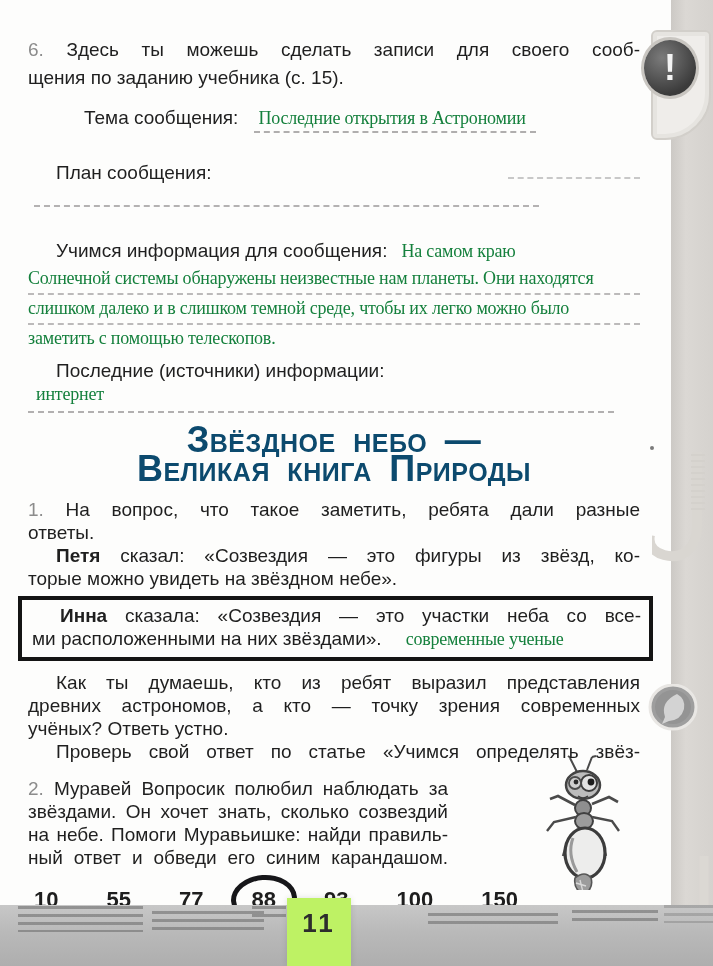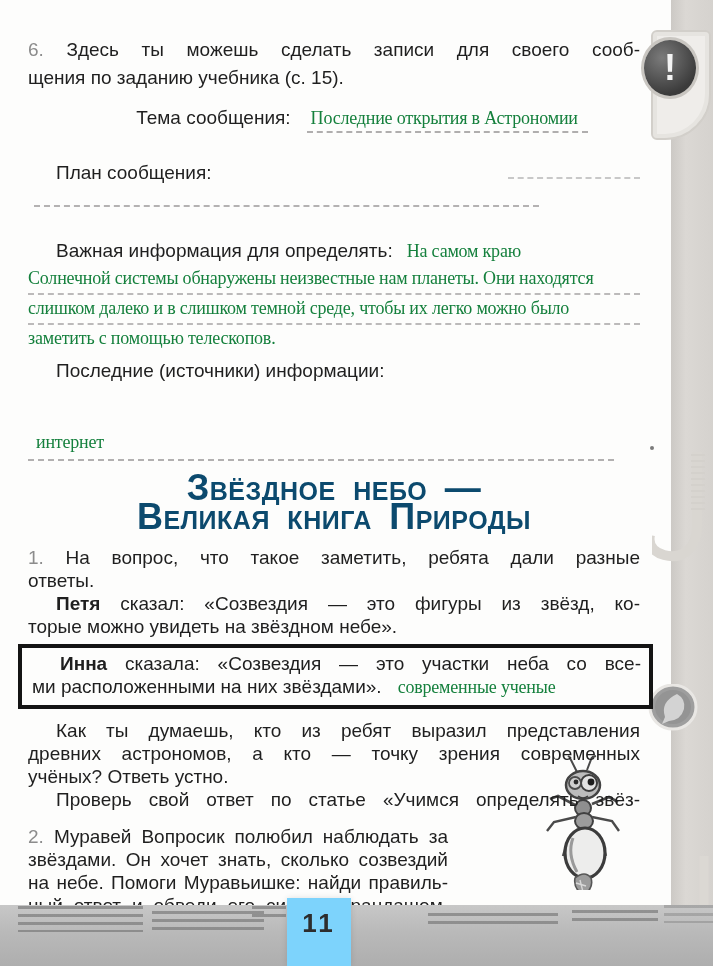--- a/index.html
+++ b/index.html
@@ -17,25 +17,25 @@
   .tnum{color:#8c8c8c;}
   .b{font-weight:bold;}
   .hw{font-family:Liberation Serif, serif;font-weight:400;color:#15803d;
       font-size:18px;letter-spacing:-0.2px;}
   .row{display:flex;align-items:baseline;}
   .answer-underline{border-bottom:2px dashed #b0aeae;padding:0 10px 2px 4px;margin-left:16px;}
   .faint-dash{margin-left:auto;width:132px;border-bottom:2px dashed #c8c8c8;height:14px;}
   .dash-line{border-bottom:2px dashed #b4b2b2;width:505px;height:2px;margin:16px 0 0 6px;}
   .hwline{font-size:18px;line-height:25px;border-bottom:2px dashed #bcbaba;padding:1px 0 2px;}
   .hwline.nolin{border-bottom:none;}
-  .src-answer{display:block;width:578px;border-bottom:2px dashed #b2b0b0;padding:1px 0 6px 8px;margin-top:48px;}
+  .src-answer{display:block;width:578px;border-bottom:2px dashed #b2b0b0;padding:1px 0 6px 8px;}
   .title{margin-top:12px;text-align:center;font-weight:bold;color:#0c4a6e;
          font-variant:small-caps;font-size:36px;line-height:29px;letter-spacing:0.5px;word-spacing:7px;}
   .inna-box{border:4px solid #141414;margin:6px -13px 0 -10px;padding:4px 8px 6px 10px;}
-  .inna-line2{display:flex;align-items:baseline;}
+  .inna-line2{display:flex;align-items:baseline;gap:8px;}
   .inna-line2 .hw{margin-left:16px;white-space:nowrap;}
   .t2wrap{margin-top:14px;}
   .t2text{width:420px;}
   .numbers{display:flex;justify-content:space-between;width:492px;margin-top:16px;
            font-size:22px;font-weight:bold;color:#1e1e1e;padding-left:2px;}
   .opt{position:relative;padding:2px 4px;}
   .ring{position:absolute;left:50%;top:50%;transform:translate(-50%,-52%) rotate(-4deg);
         width:56px;height:38px;border:5px solid #17171a;border-radius:50%;}
   
   .excl-tab{position:absolute;left:651px;top:30px;width:56px;height:106px;background:#efedea;
@@ -58,21 +58,21 @@
   
   .band{position:absolute;left:0;top:905px;width:713px;height:61px;
         background:linear-gradient(180deg,#c7c7c7,#b9b9b9 45%,#aeaeae);}
   .streak{position:absolute;opacity:.6;background:repeating-linear-gradient(180deg,#6f6f6f 0 3px,transparent 3px 8px);}
   .s1{left:18px;top:906px;width:125px;height:26px;}
   .s2{left:152px;top:911px;width:112px;height:20px;}
   .s3{left:252px;top:906px;width:34px;height:14px;}
   .s4{left:428px;top:913px;width:130px;height:14px;}
   .s5{left:572px;top:910px;width:86px;height:16px;}
   .s6s{left:664px;top:905px;width:49px;height:18px;opacity:.35;}
-  .page-tab{position:absolute;left:287px;top:898px;width:64px;height:68px;background:#7dd3fc;
+  .page-tab{position:absolute;left:287px;top:898px;width:64px;height:68px;background:#bef264;
         box-shadow:0 0 6px rgba(0,0,0,.12);display:flex;justify-content:center;}
   .page-num{font-size:26px;font-weight:bold;color:#2d2d2d;letter-spacing:3px;margin-top:10px;}
 </style>
 </head>
 <body>
 
 <div class="page">
 
   <div class="right-strip"></div>
 
@@ -116,35 +116,35 @@
     <path d="M42 84 q-6 16 4 34" stroke="#9a9a9a" stroke-width="3" fill="none"></path>
     <path d="M44 124 q10 -8 16 0 q3 10 -7 17 q-11 -6 -9 -17 z" fill="#9c9c9c" stroke="#565656" stroke-width="1.6"></path>
     <path d="M49 126 l3 12 m-7 -9 l10 3" stroke="#d8d8d8" stroke-width="1.4"></path>
   </svg>
 
   <div class="content">
 
     <div class="body19 jl"><span class="tnum">6.</span> <span>Здесь ты можешь сделать записи для своего сооб-</span></div>
     <div class="body19">щения по заданию учебника (с. 15).</div>
 
-    <div class="row" style="margin-top:12px;justify-content:center;">
+    <div class="row" style="margin-top:12px;">
       <span class="body19" style="text-indent:28px;padding-left:28px;">Тема сообщения:</span>
       <span class="hw answer-underline">Последние открытия в Астрономии</span>
     </div>
 
     <div class="row" style="margin-top:26px;">
       <span class="body19" style="padding-left:28px;">План сообщения:</span>
       <span class="faint-dash"></span>
     </div>
 
     <div class="dash-line"></div>
 
     <div style="margin-top:30px;">
       <div class="row">
-        <span class="body19" style="padding-left:28px;white-space:nowrap;">Важная информация для определять:</span>
+        <span class="body19" style="padding-left:28px;white-space:nowrap;">Учимся информация для сообщения:</span>
         <span class="hw" style="margin-left:14px;">На самом краю</span>
       </div>
       <div class="hw hwline">Солнечной системы обнаружены неизвестные нам планеты. Они находятся</div>
       <div class="hw hwline">слишком далеко и в слишком темной среде, чтобы их легко можно было</div>
       <div class="hw hwline nolin">заметить с помощью телескопов.</div>
     </div>
 
     <div class="body19" style="margin-top:6px;padding-left:28px;line-height:24px;">Последние (источники) информации:</div>
     <span class="hw src-answer">интернет</span>
 

